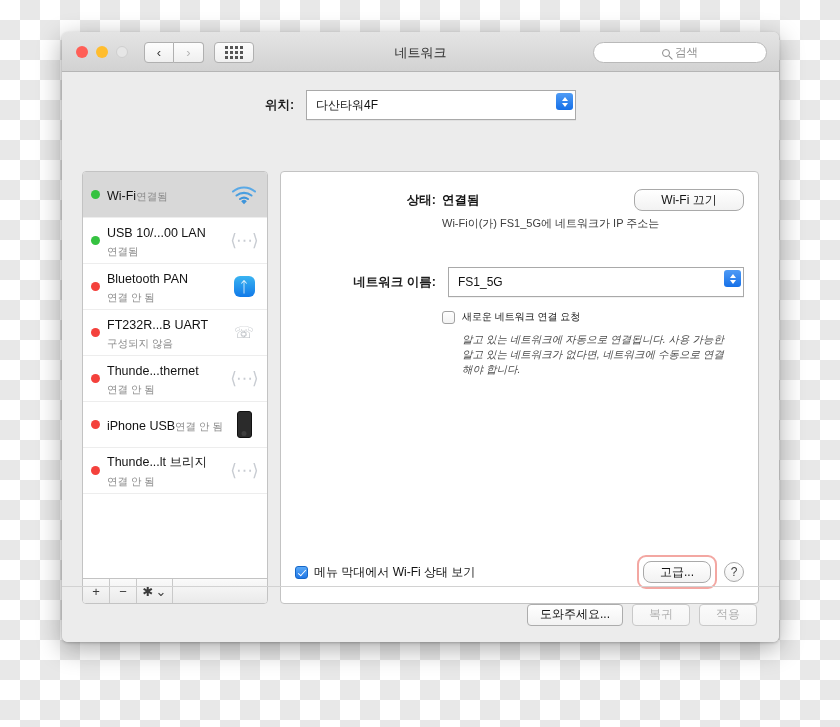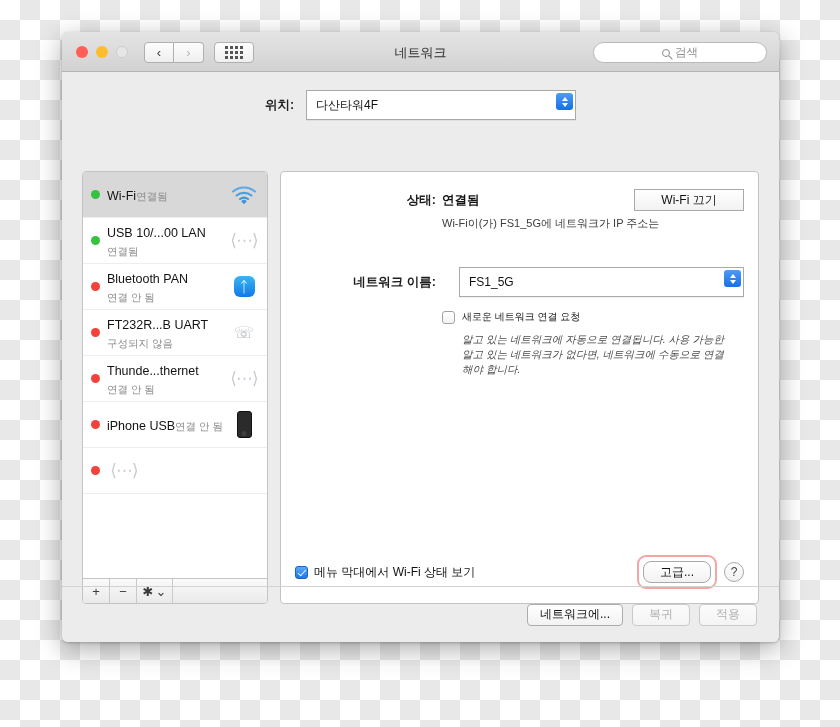--- a/index.html
+++ b/index.html
@@ -195,35 +195,35 @@
   }
 
   #status-block { position: absolute; left: 0; right: 14px; top: 20px; }
   #status-line { display: flex; align-items: center; }
   #status-label { width: 155px; text-align: right; font-size: 12.5px; font-weight: bold; color: #1d1d1d; }
   #status-value { margin-left: 6px; font-size: 12.5px; font-weight: bold; color: #111; }
   #wifi-toggle-btn {
     position: absolute; right: 0; top: -3px;
     min-width: 110px; height: 22px;
     background: linear-gradient(to bottom,#ffffff,#f2f2f2);
-    border: 1px solid #a9a9a9; border-radius: 0;
+    border: 1px solid #a9a9a9; border-radius: 8px;
     font-size: 12px; color: #111;
     display: flex; align-items: center; justify-content: center;
   }
   #status-desc {
     margin-left: 161px; margin-top: 7px;
     font-size: 11px; color: #3d3d3d;
   }
 
   #netname-row {
     position: absolute; left: 0; right: 14px; top: 95px;
     display: flex; align-items: center;
   }
   #netname-label { width: 155px; text-align: right; font-size: 12.5px; font-weight: bold; color: #1d1d1d; }
-  #netname-popup { margin-left: 23px; flex: 1; align-items: center; }
+  #netname-popup { margin-left: 12px; flex: 1; align-items: center; }
 
   #ask-block { position: absolute; left: 161px; right: 20px; top: 138px; }
   .checkrow { display: flex; align-items: flex-start; gap: 7px; }
   .cbox {
     width: 13px; height: 13px; flex: 0 0 13px;
     border: 1px solid #a2a2a2; border-radius: 3px;
     background: linear-gradient(to bottom,#fff,#f3f3f3);
     margin-top: 1px;
   }
   .cbox.checked {
@@ -392,20 +392,21 @@
           </div>
           <div class="service">
             <span class="dot" style="background:#f4413c"></span>
             <span class="txt"><span class="nm">iPhone USB</span><span class="st">연결 안 됨</span></span>
             <span class="ic">
               <span class="iphone-ic"></span>
             </span>
           </div>
           <div class="service">
             <span class="dot" style="background:#f4413c"></span>
+            <span class="txt"><span class="nm">Thunde...lt 브리지</span><span class="st">연결 안 됨</span></span>
             <span class="ic">
               <span class="eth-ic">⟨⋯⟩</span>
             </span>
           </div>
         </div>
       <div id="sidebar-toolbar">
         <div class="tb-btn">+</div>
         <div class="tb-btn">−</div>
         <div class="tb-btn gear">
           <span>✱</span>
@@ -454,18 +455,18 @@
         <div id="advanced-wrap" style="border-color: rgb(243, 167, 162);">
           <div id="advanced-btn">고급...</div>
         </div>
         <div id="help-btn">?</div>
       </div>
 
     </div>
   </div>
 
   <div id="win-footer">
-    <div class="fbtn">네트워크에...</div>
+    <div class="fbtn">도와주세요...</div>
     <div class="fbtn disabled">복귀</div>
     <div class="fbtn disabled">적용</div>
   </div>
 
 </div>
 
 </body></html>

